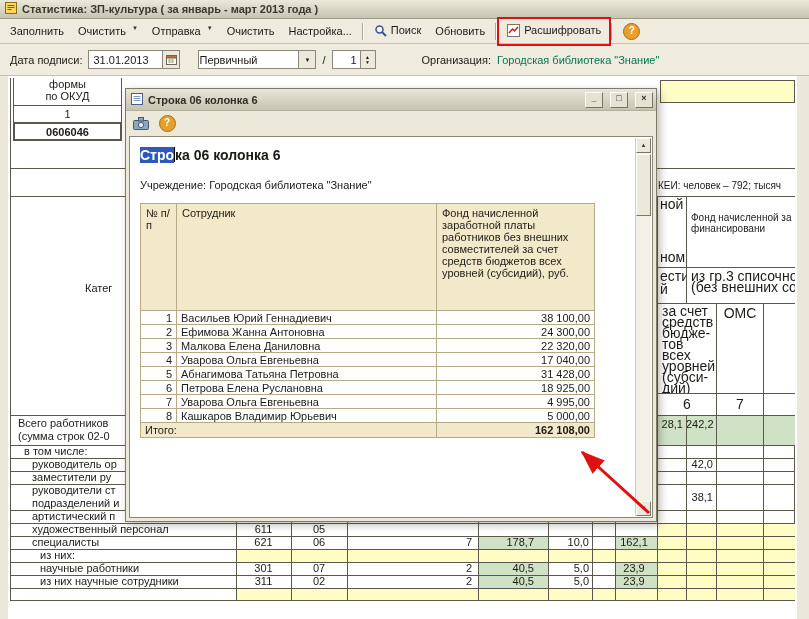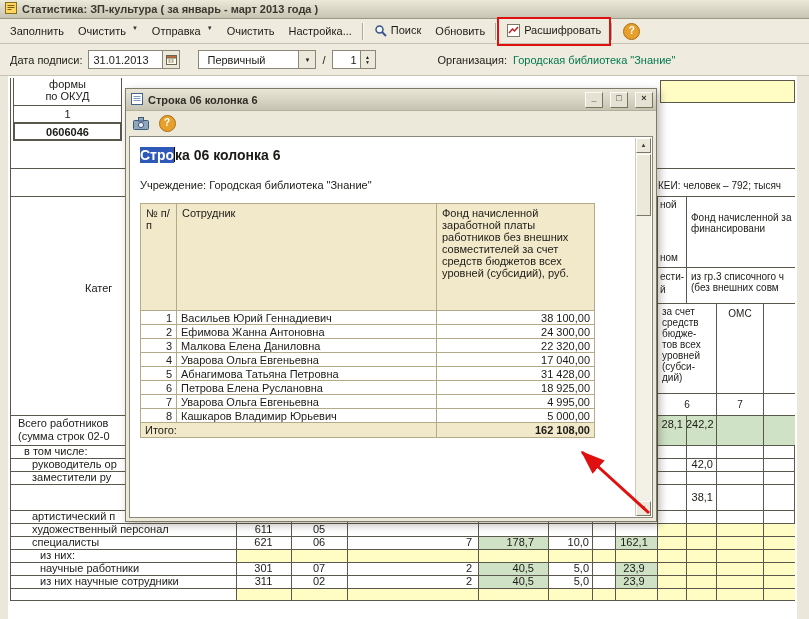--- a/index.html
+++ b/index.html
@@ -69,21 +69,21 @@
   .tnum,.tamt{text-align:right}
   .trow td{background:#fff}
   .totrow td{background:#F2E9CA;height:14px}
   .totval{font-weight:bold}
   .sb{position:absolute;top:1px;right:1px;width:15px;bottom:1px;background:#F3F0E5;border-left:1px solid #cfcaba}
   .sbbtn{position:absolute;left:0;width:15px;height:15px;background:#ECE8DA;border:1px solid;
     border-color:#fff #7b7765 #7b7765 #fff;box-sizing:border-box;font-size:6px;line-height:12px;text-align:center;color:#3a382f}
   .sbthumb{position:absolute;left:0;top:16px;width:15px;height:62px;background:#ECE8DA;border:1px solid;
     border-color:#fff #7b7765 #7b7765 #fff;box-sizing:border-box}
   .overlay{position:absolute;left:0;top:0;width:809px;height:619px;z-index:60;pointer-events:none}
-  .f9{font-size:10px;line-height:11px}.f10{font-size:10px}
+  .f9{font-size:14px;line-height:11px}.f10{font-size:10px}
   .nw{white-space:nowrap}
 </style>
 </head>
 <body>
 
 <div class="stage">
 
   <div class="titlebar">
     <span>
       <svg width="12" height="12">
@@ -146,34 +146,34 @@
       <span style="flex:1;padding-left:4px">31.01.2013</span>
       <span class="fbtn">
         <svg width="11" height="11">
             <rect x="0.5" y="1.5" width="10" height="9" fill="#fffbe8" stroke="#6b6758"></rect>
             <rect x="0.5" y="1.5" width="10" height="2.5" fill="#c86a3a" stroke="#6b6758"></rect>
             <path d="M2.5 6h2M5.5 6h2M2.5 8h2M5.5 8h2" stroke="#6b6758"></path>
           </svg>
       </span>
     </span>
     <span class="field" style="width:118px;margin-left:12px">
-      <span style="flex:1;padding-left:8px">Первичный</span>
+      <span style="flex:1;padding-left:0">Первичный</span>
       <span class="fbtn">▼</span>
     </span>
     <span>/</span>
     <span class="field" style="width:44px">
       <span style="flex:1;text-align:right;padding-right:3px">1</span>
       <span class="fbtn" style="width:14px">
         <span class="spin">
             <span>▲</span>
             <span>▼</span>
           </span>
       </span>
     </span>
-    <span style="margin-left:56px">Организация:</span>
+    <span style="margin-left:40px">Организация:</span>
     <span style="color:#00784E">Городская библиотека "Знание"</span>
   </div>
 
   <div class="form">
 
     <div class="ln" style="left:2px;top:2px;width:0;height:522px;border-left:1px solid #5a574c"></div>
 
     <div class="cellbox" style="left:5px;top:2px;width:109px;height:28px;border-top:none">
       <div>формы</div>
         <div>по ОКУД</div>
@@ -239,20 +239,24 @@
       <div class="grow" style="top:42px;height:13px">
         <div class="gc c0 pl22">руководитель ор</div>
         <div class="gc c9">42,0</div>
       </div>
 
       <div class="grow" style="top:55px;height:13px">
         <div class="gc c0 pl22">заместители ру</div>
       </div>
 
       <div class="grow" style="top:68px;height:26px">
+        <div class="gc c0 pl22" style="line-height:13px">
+          <div>руководители ст</div>
+            <div>подразделений и</div>
+        </div>
         <div class="gc c9" style="padding-top:7px">38,1</div>
       </div>
 
       <div class="grow" style="top:94px;height:13px">
         <div class="gc c0 pl22">артистический п</div>
       </div>
 
       <div class="grow" style="top:107px;height:13px">
         <div class="gc c0 pl22">художественный персонал</div>
         <div class="gc c1">611</div>

